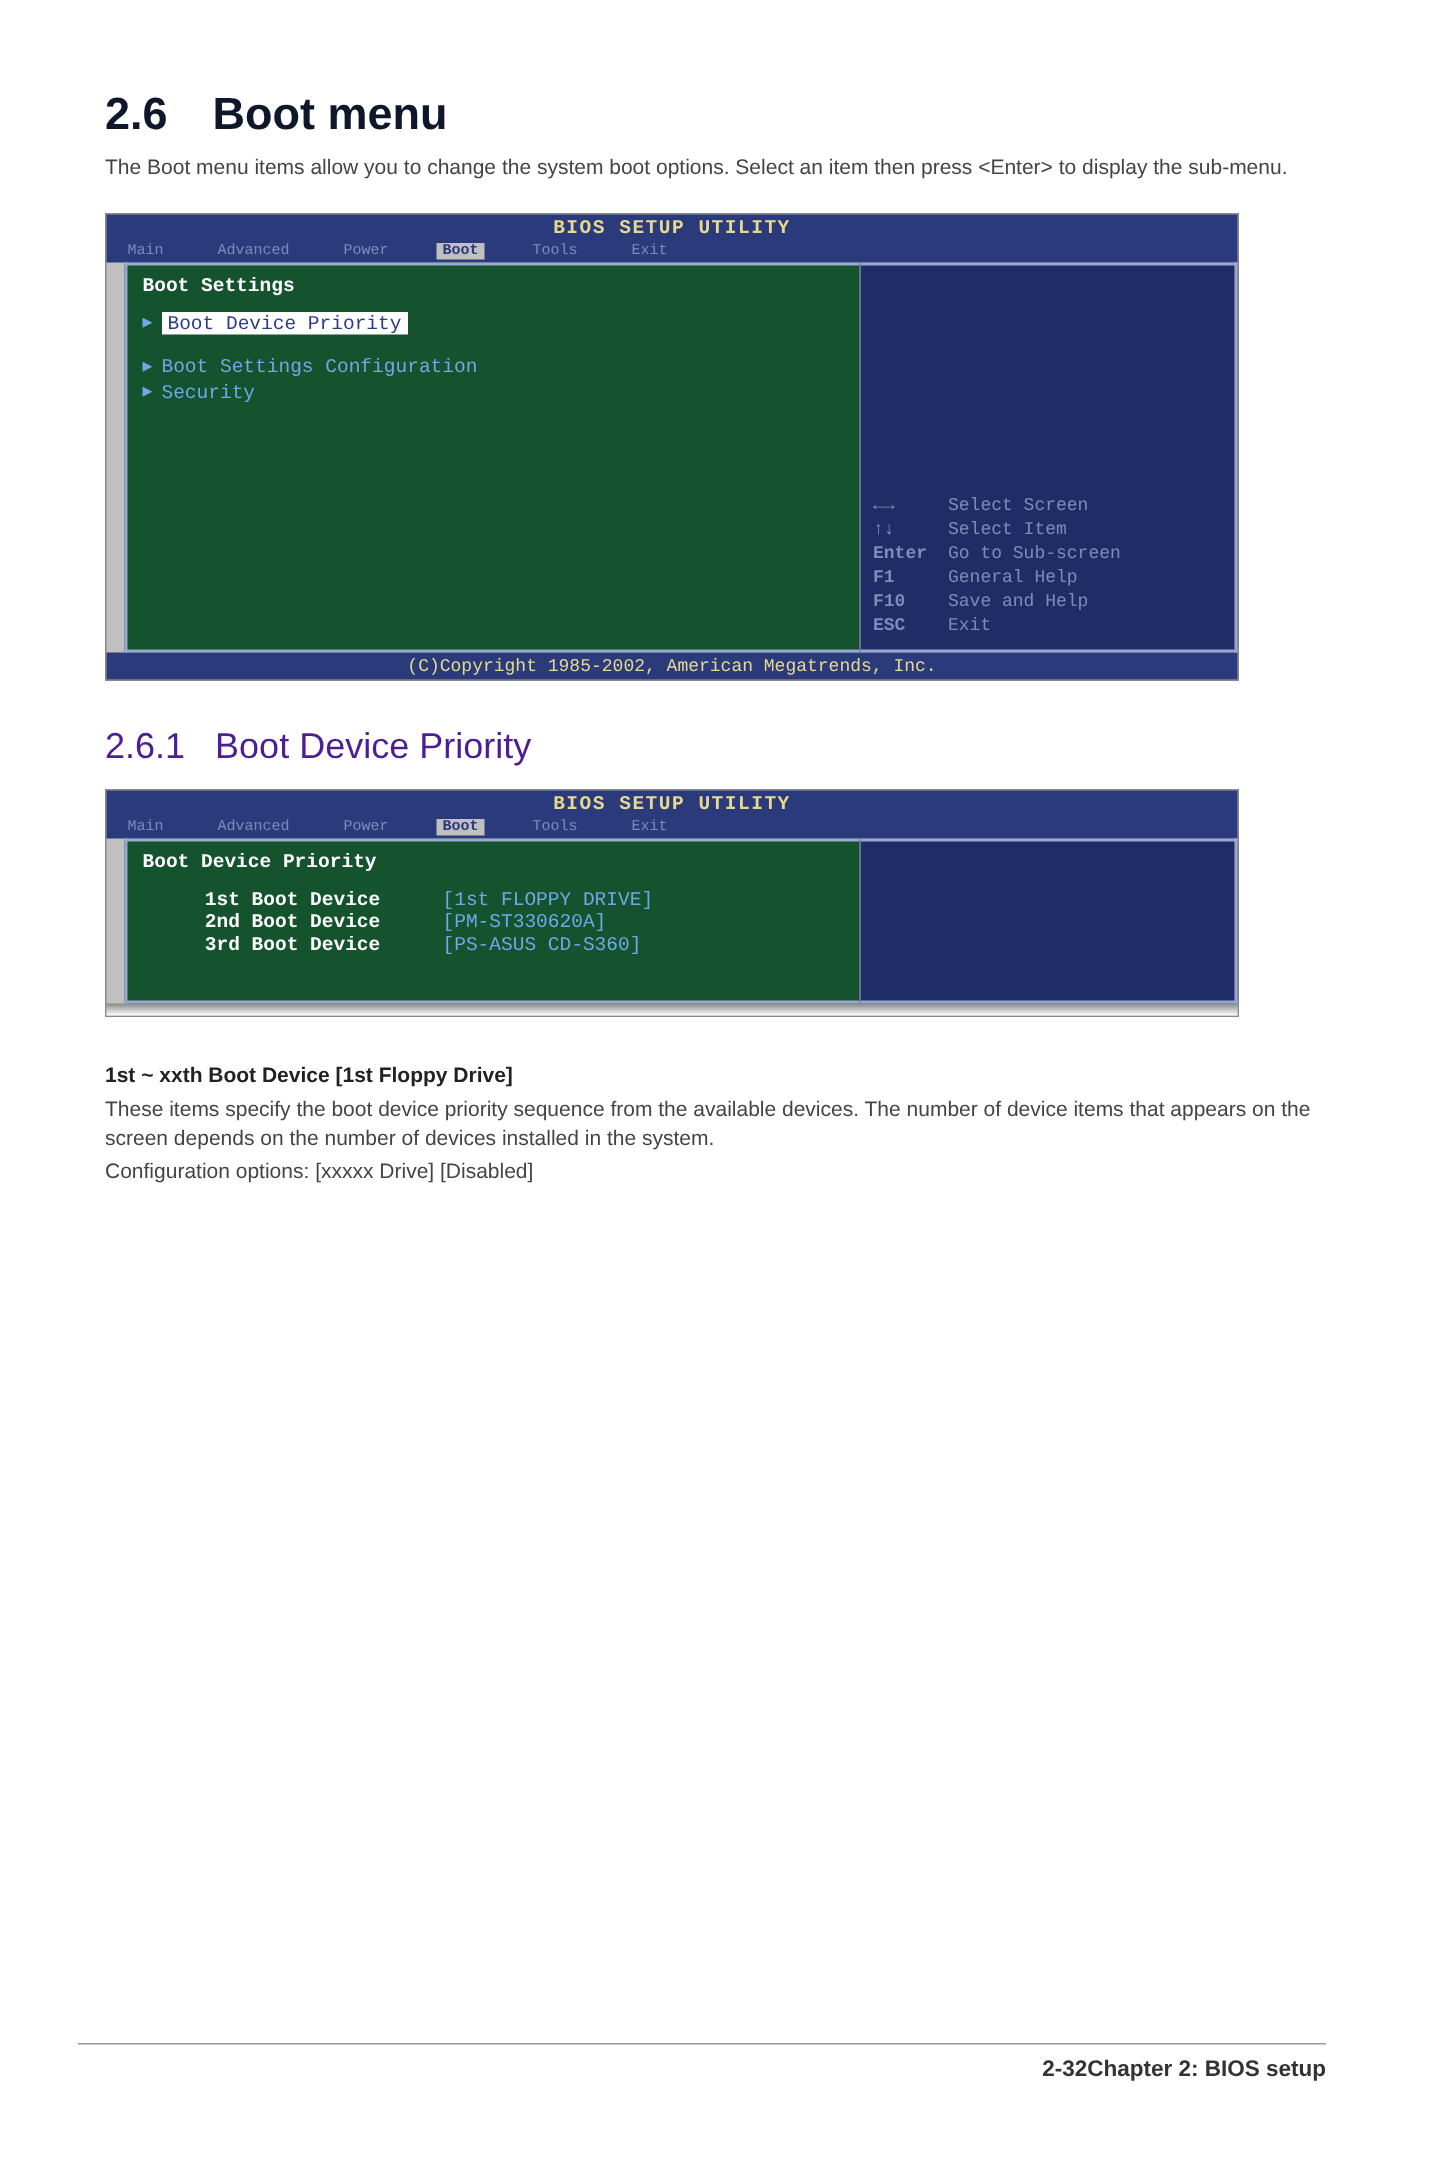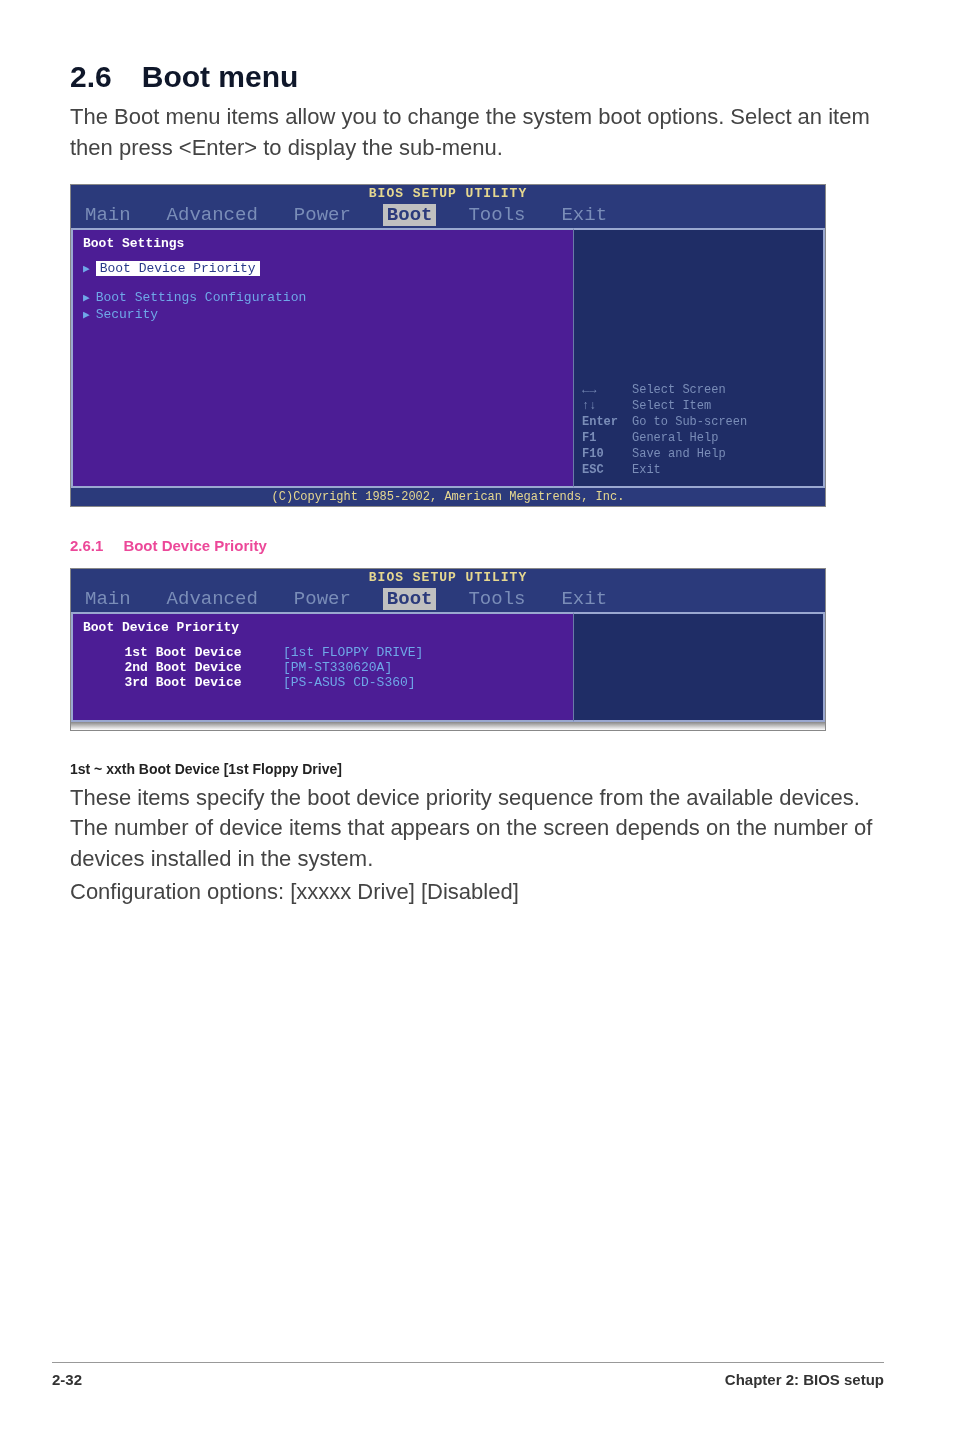--- a/index.html
+++ b/index.html
@@ -16,21 +16,21 @@
       font-size: 30px;
       font-weight: bold;
       color: #0f172a;
       margin-bottom: 8px;
     }
     .section-number {
       display: inline-block;
       margin-right: 30px;
     }
     .body-text {
-      font-size: 22px;
+      font-size: 14px;
       line-height: 1.4;
       color: #444;
       margin-bottom: 20px;
     }
     .bios-box {
       width: 756px;
       margin: 0 0 30px 0;
       border: 1px solid #888;
       background: #c0c0c0;
       font-family: 'Courier New', monospace;
@@ -42,47 +42,48 @@
       background: #2b3a7b;
       font-size: 13px;
       font-weight: bold;
       letter-spacing: 1px;
       padding: 1px 0;
     }
     .bios-tabs {
       display: flex;
       background: #2b3a7b;
       color: #7a8db8;
-      font-size: 19px;
+      font-size: 10px;
       padding: 2px 10px;
       gap: 28px;
     }
     .bios-tab {
       padding: 0 4px;
     }
     .bios-tab.active {
       background: #c0c0c0;
       color: #2b3a7b;
       font-weight: bold;
     }
     .bios-body {
       display: flex;
       height: 260px;
     }
     .bios-body.short {
       height: 110px;
     }
     .bios-left {
       flex: 1;
-      background: #4c1d95;
+      background: #14532d;
       border: 2px solid #9aa8d0;
       border-right: none;
       padding: 6px 10px;
       color: #c8c8c8;
       font-size: 13px;
+      margin-left: 12px;
     }
     .bios-left .header {
       color: #ffffff;
       font-weight: bold;
       margin-bottom: 10px;
     }
     .bios-left .item {
       display: flex;
       align-items: center;
       margin: 2px 0;
@@ -120,23 +121,23 @@
       font-weight: bold;
     }
     .bios-footer {
       background: #2b3a7b;
       color: #e6d890;
       text-align: center;
       font-size: 12px;
       padding: 2px 0;
     }
     .sub-title {
-      font-size: 15px;
-      font-weight: bold;
-      color: #ec4899;
+      font-size: 24px;
+      font-weight: normal;
+      color: #4c1d95;
       margin: 28px 0 14px 0;
     }
     .sub-number {
       margin-right: 20px;
     }
     .option-title {
       font-size: 14px;
       font-weight: bold;
       color: #222;
       margin: 28px 0 6px 0;
@@ -154,21 +155,21 @@
       color: #6fa8e8;
     }
     .page-footer {
       position: absolute;
       bottom: 50px;
       left: 52px;
       right: 70px;
       border-top: 1px solid #999;
       padding-top: 8px;
       display: flex;
-      justify-content: space-between;
+      justify-content: flex-end;
       font-size: 15px;
       font-weight: bold;
       color: #333;
     }
     .bios-right.empty {
       
     }
     .shadow-edge {
       height: 8px;
       background: linear-gradient(to bottom, #888, #fff);

